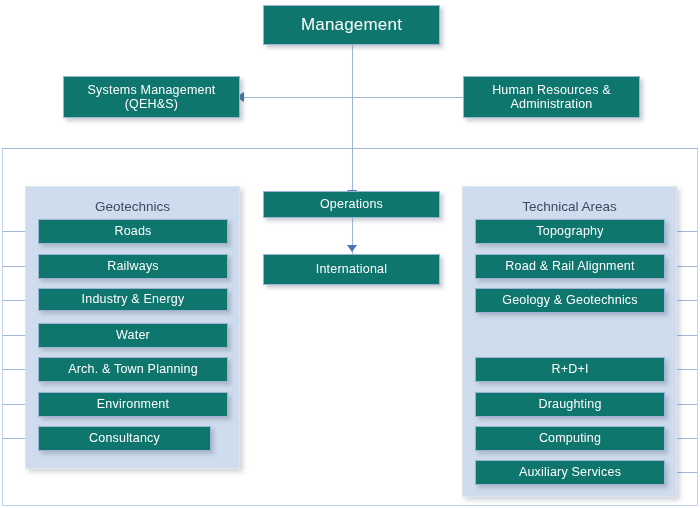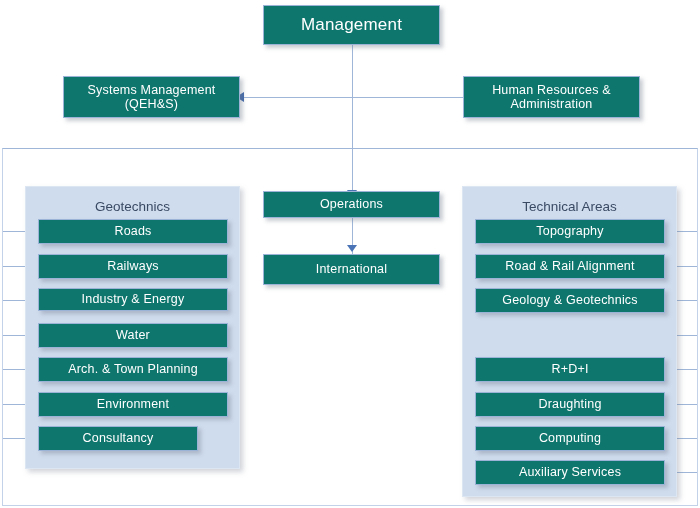--- a/index.html
+++ b/index.html
@@ -133,21 +133,21 @@
 
   <div class="box mid" style="left:263px;top:191px;width:177px;height:27px;">Operations</div>
   <div class="box mid" style="left:263px;top:254px;width:177px;height:31px;">International</div>
 
   <div class="box item" style="left:38px;top:219px;width:190px;height:25px;">Roads</div>
   <div class="box item" style="left:38px;top:254px;width:190px;height:25px;">Railways</div>
   <div class="box item" style="left:38px;top:288px;width:190px;height:23px;">Industry &amp; Energy</div>
   <div class="box item" style="left:38px;top:323px;width:190px;height:25px;">Water</div>
   <div class="box item" style="left:38px;top:357px;width:190px;height:25px;">Arch. &amp; Town Planning</div>
   <div class="box item" style="left:38px;top:392px;width:190px;height:25px;">Environment</div>
-  <div class="box item" style="left:38px;top:426px;width:160px;height:25px;">Consultancy</div>
+  <div class="box item" style="left:38px;top:426px;width:173px;height:25px;">Consultancy</div>
 
   <div class="box item" style="left:475px;top:219px;width:190px;height:25px;">Topography</div>
   <div class="box item" style="left:475px;top:254px;width:190px;height:25px;">Road &amp; Rail Alignment</div>
   <div class="box item" style="left:475px;top:288px;width:190px;height:25px;">Geology &amp; Geotechnics</div>
   <div class="box item" style="left:475px;top:357px;width:190px;height:25px;">R+D+I</div>
   <div class="box item" style="left:475px;top:392px;width:190px;height:25px;">Draughting</div>
   <div class="box item" style="left:475px;top:426px;width:190px;height:25px;">Computing</div>
   <div class="box item" style="left:475px;top:460px;width:190px;height:25px;">Auxiliary Services</div>
 
 </div>

